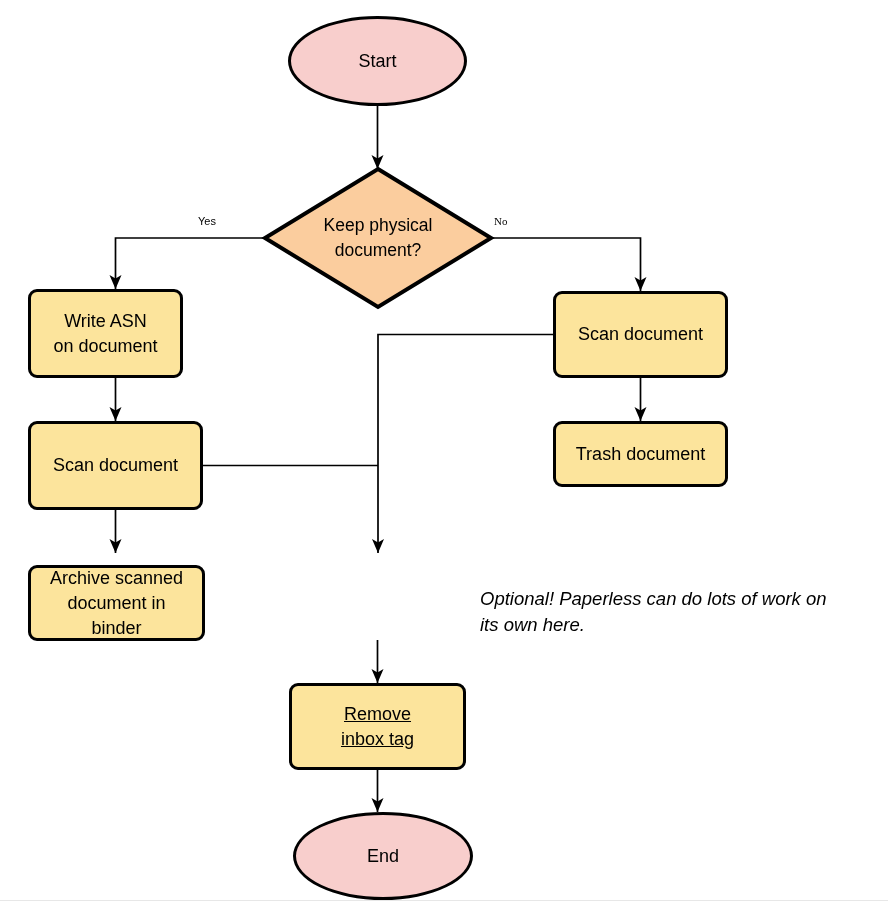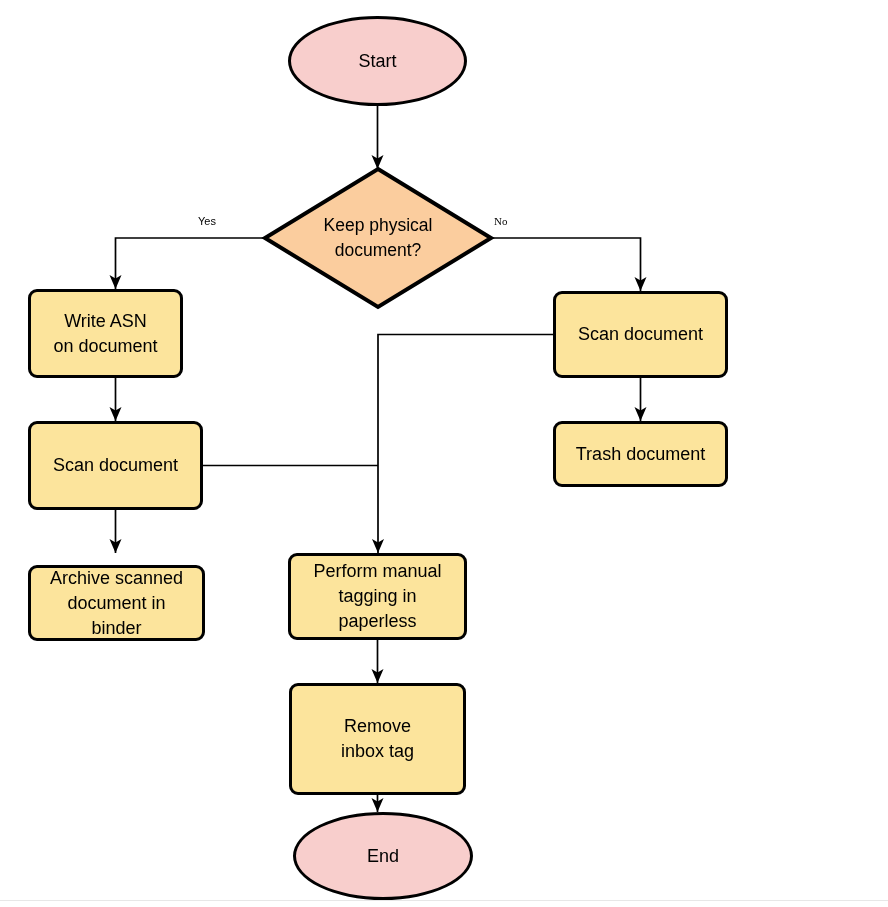--- a/index.html
+++ b/index.html
@@ -81,21 +81,21 @@
     background: #e7e7e7;
   }
   
   #node-start        { left: 288px; top: 16px;  width: 179px; height: 90px; }
   #node-write-asn    { left: 28px;  top: 289px; width: 155px; height: 89px; }
   #node-scan-left    { left: 28px;  top: 421px; width: 175px; height: 89px; }
   #node-archive      { left: 28px;  top: 553px; width: 177px; height: 76px; margin-top: 12px; }
   #node-scan-right   { left: 553px; top: 291px; width: 175px; height: 87px; }
   #node-trash        { left: 553px; top: 421px; width: 175px; height: 66px; }
   #node-tagging      { left: 288px; top: 553px; width: 179px; height: 87px; }
-  #node-remove-inbox { left: 289px; top: 683px; width: 177px; height: 112px; }
+  #node-remove-inbox { left: 289px; top: 683px; width: 177px; height: 87px; text-decoration: underline; }
   #node-end          { left: 293px; top: 812px; width: 180px; height: 88px; }
   #label-decision    { left: 278px; top: 208px; width: 200px; height: 60px; }
   #label-yes         { left: 198px; top: 211px; width: 58px; }
   #label-no          { left: 494px; top: 211px; width: 52px; font-family: Liberation Serif, serif; }
 </style>
 </head>
 <body>
 
 <div id="stage">
 
@@ -146,31 +146,28 @@
   </div>
 
   <div id="node-scan-right" class="shape process">
     <span>Scan document</span>
   </div>
 
   <div id="node-trash" class="shape process">
     <span>Trash document</span>
   </div>
 
-  <div id="node-tagging" class="shape process">
-    <span>Perform manual
-tagging in
-paperless</span>
-  </div>
 
   <div id="node-remove-inbox" class="shape process">
     <span>Remove
 inbox tag</span>
   </div>
 
   <div id="node-end" class="shape terminator">
     <span>End</span>
   </div>
 
+  <div class="note">Optional! Paperless can do lots of work on
+its own here.</div>
 
   <div class="bottom-divider"></div>
 
 </div>
 
 </body></html>

